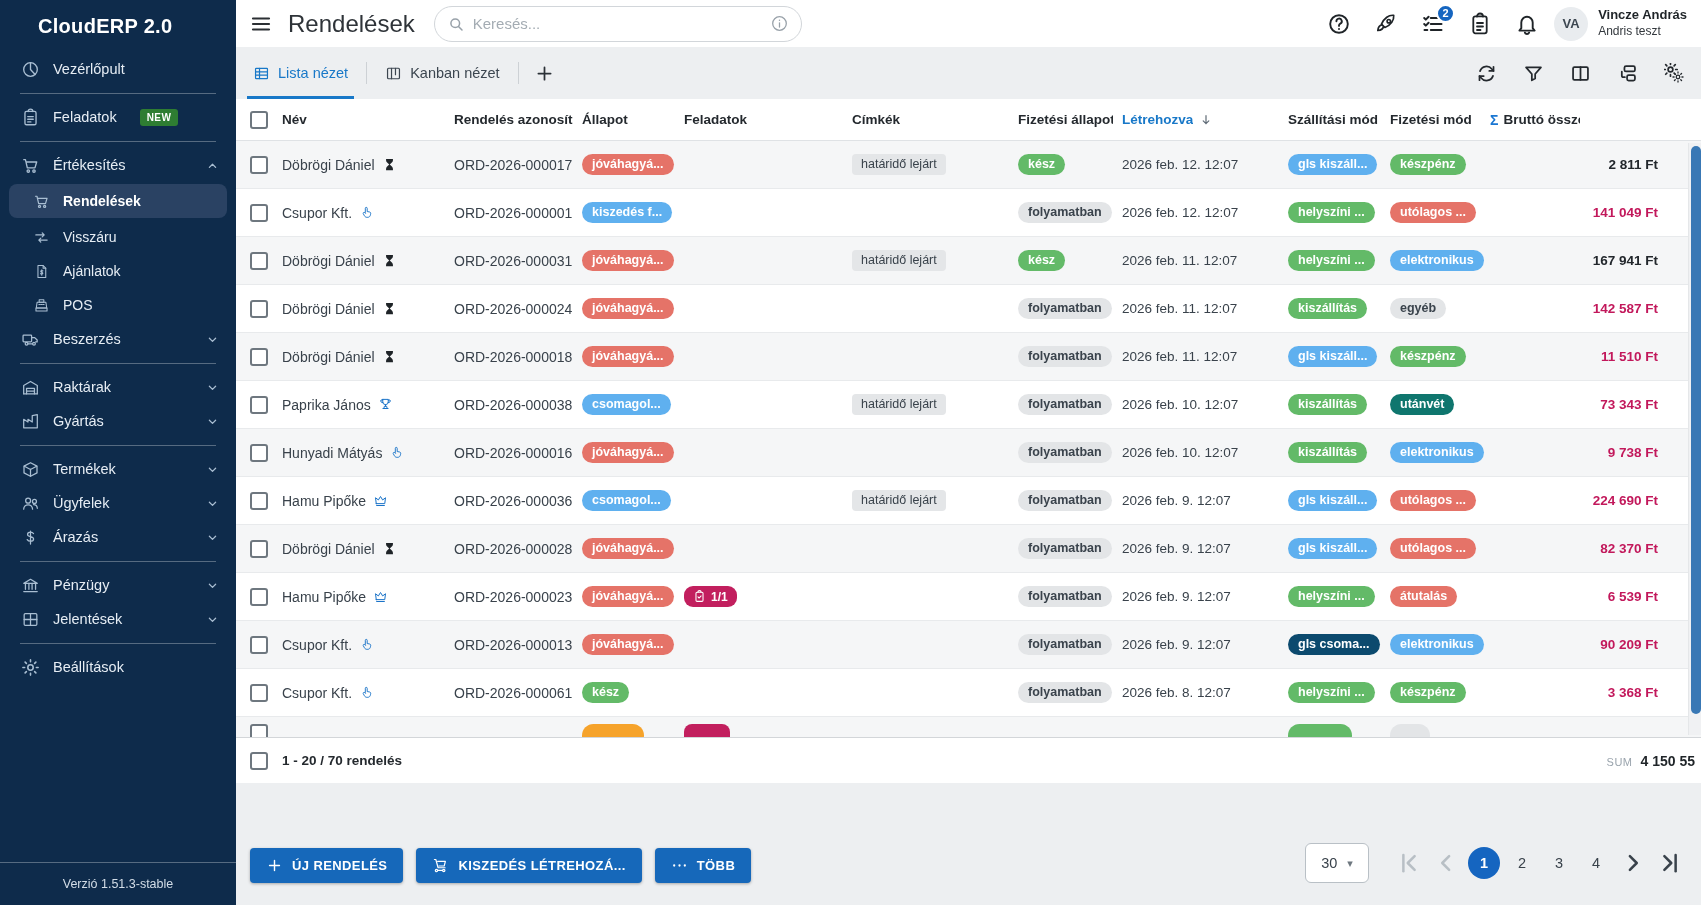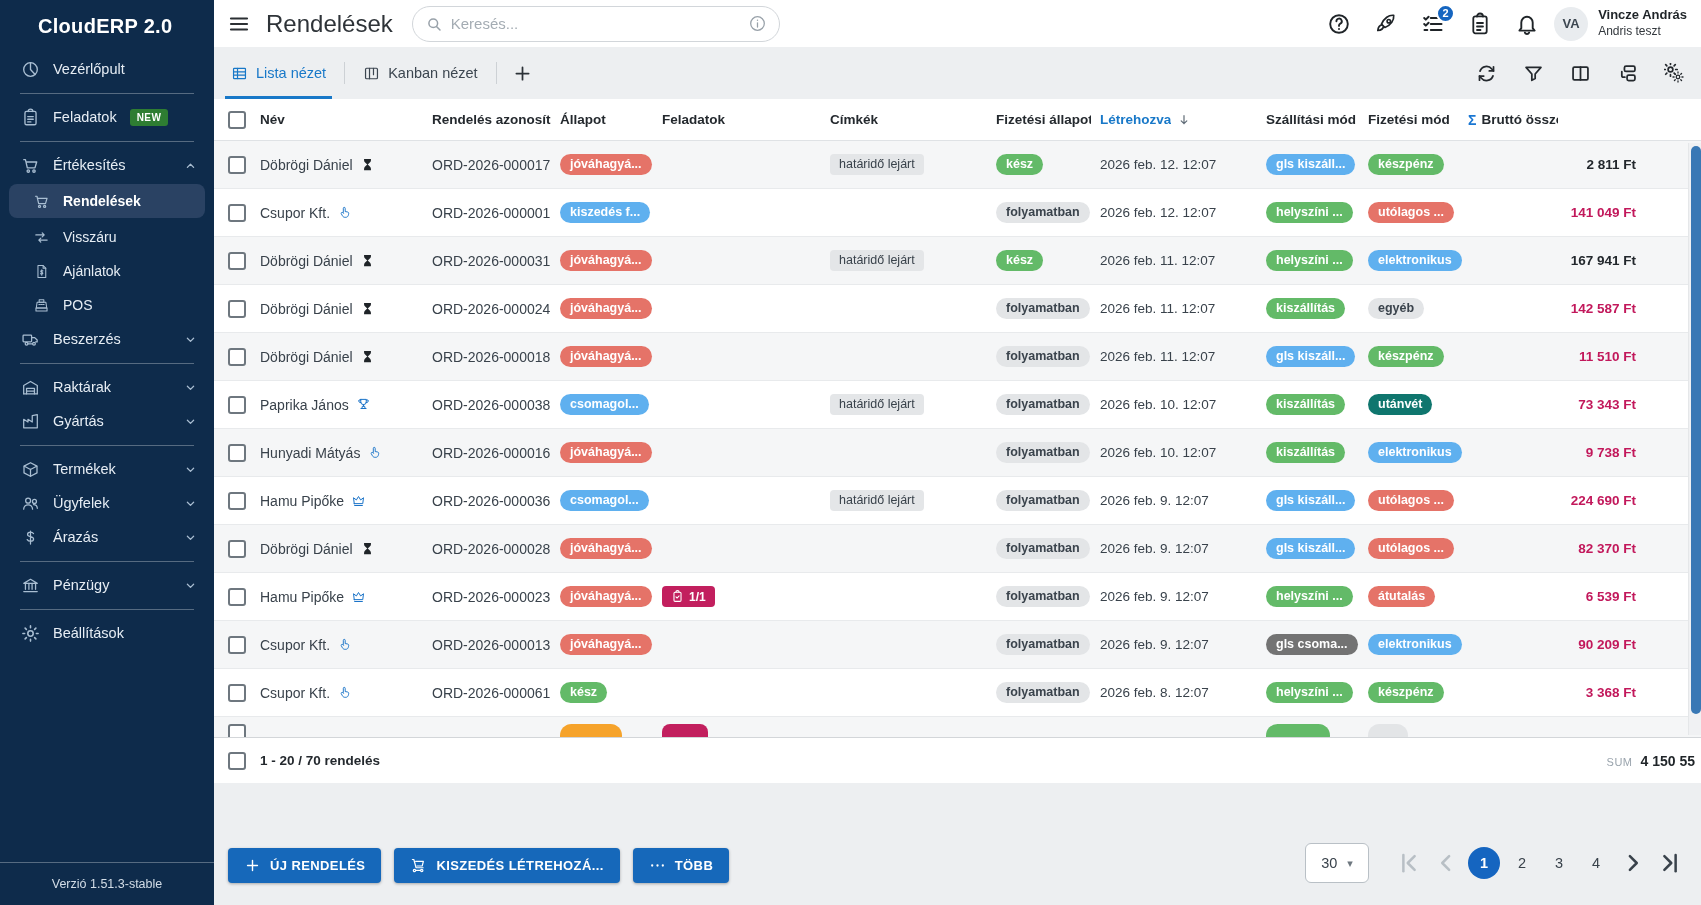--- a/index.html
+++ b/index.html
@@ -2,31 +2,31 @@
 <html><head>
 <meta charset="utf-8">
 <style>
   *{box-sizing:border-box;margin:0;padding:0}
   html,body{width:1701px;height:905px;overflow:hidden;font-family:"Liberation Sans","DejaVu Sans",sans-serif;background:#edeff1}
   .app{display:flex;width:100%;height:100%}
   .icon{display:inline-flex;align-items:center;justify-content:center}
   .icon svg{width:100%;height:100%}
 
   
-  .sidebar{width:214px;background:#0e2b4b;color:#e9eff5;display:flex;flex-direction:column;flex-shrink:0}
+  .sidebar{width:236px;background:#0e2b4b;color:#e9eff5;display:flex;flex-direction:column;flex-shrink:0}
   .logo{font-size:20px;font-weight:700;color:#fff;padding:15px 16px 10px 38px;letter-spacing:.3px;white-space:nowrap}
   .nav{flex:1;overflow:hidden;padding-top:4px}
   .nav-item{display:flex;align-items:center;gap:13px;height:34px;padding:0 16px 0 21px;font-size:14.5px;color:#e6edf4;cursor:pointer;white-space:nowrap}
   .nav-item .icon{width:19px;height:19px;color:#a9bed2;flex-shrink:0}
   .nav-item.sub{padding-left:33px;font-size:14px}
   .nav-item.sub .icon{width:17px;height:17px}
   .nav-item.active{background:#2a4263;border-radius:8px;margin:2px 9px;font-weight:700;color:#fff}
   .nav-item.active.sub{padding-left:24px}
   .chev{margin-left:auto;width:15px !important;height:15px !important;color:#ccd8e3}
-  .nbadge{background:#2e7d32;color:#fff;font-size:10px;font-weight:700;padding:3px 7px;border-radius:3px;letter-spacing:.4px}
+  .nbadge{background:#2e7d32;color:#fff;font-size:10px;font-weight:700;padding:3px 7px;border-radius:3px;margin-left:10px;letter-spacing:.4px}
   .sdiv{height:1px;background:rgba(255,255,255,.3);margin:7px 20px 6px}
   .version{border-top:1px solid rgba(255,255,255,.3);padding:14px 10px;text-align:center;font-size:12.5px;color:#d3dde7}
 
   
   .main{flex:1;display:flex;flex-direction:column;min-width:0}
 
   
   .topbar{height:47px;background:#fff;display:flex;align-items:center;padding:0 14px 0 13px;gap:15px;flex-shrink:0}
   .hamburger{width:24px;height:24px;color:#2b2f33;cursor:pointer}
   .title{font-size:24px;font-weight:500;color:#2e3338;white-space:nowrap;margin-right:4px}
@@ -83,21 +83,21 @@
   .thead .c-total .hlabel{max-width:77px}
   .thead .c-order .hlabel{max-width:119px}
   .thead .c-pay .hlabel{max-width:95px}
   .cbx{width:18px;height:18px;border:2px solid #6e777f;border-radius:3px;background:#fff;cursor:pointer;flex-shrink:0}
   .rname{font-size:14px;color:#39424b}
   .nicon{width:15px;height:15px;flex-shrink:0}
   .oid{font-size:14px;color:#39424b}
   .odate{font-size:13.5px;color:#39424b}
   .badge{font-size:12.5px;font-weight:700;padding:4.5px 10px;border-radius:12px;line-height:1;display:inline-block;max-width:95%;overflow:hidden;text-overflow:clip;white-space:nowrap}
   .chip{background:#e4e6e8;color:#39424b;font-size:12.5px;padding:4.5px 9px;border-radius:4px;line-height:1}
-  .tbadge{display:inline-flex;align-items:center;gap:5px;color:#fff;font-size:12px;font-weight:700;padding:4px 9px;border-radius:4px;line-height:1}
+  .tbadge{display:inline-flex;align-items:center;gap:5px;color:#fff;font-size:12px;font-weight:700;padding:4px 9px;border-radius:9px;line-height:1}
   .tbadge .icon{width:13px;height:13px;color:#fff}
   .amount{font-size:13.5px;font-weight:700}
   .trow.partial{align-items:flex-start;padding-top:7px;border-bottom:none}
   .pb{height:23px;border-radius:12px;display:inline-block}
 
   .tfoot{height:46px;border-top:1px solid #d3d6d9;display:flex;align-items:center;background:#fff;flex-shrink:0}
   .range{font-size:13.5px;font-weight:700;color:#24292e}
   .sumwrap{margin-left:auto;display:flex;align-items:baseline;padding-right:6px;overflow:hidden}
   .sumlabel{font-size:11px;color:#9aa4ad;margin-right:8px;letter-spacing:.5px}
   .sumvalue{font-size:14px;font-weight:700;color:#1f2428;white-space:nowrap}
@@ -300,20 +300,34 @@
               <path d="M5.6 9.3v7.5M10 9.3v7.5M14 9.3v7.5M18.4 9.3v7.5M3.5 19.6h17"></path>
             </svg>
           </span>
           <span class="nlabel">Pénzügy</span>
           <span class="icon chev">
             <svg viewBox="0 0 24 24" fill="none" stroke="currentColor" stroke-width="2" stroke-linecap="round" stroke-linejoin="round">
               <path d="M7 10l5 5 5-5"></path>
             </svg>
           </span>
         </div>
+        <div class="nav-item">
+          <span class="icon ">
+            <svg viewBox="0 0 24 24" fill="none" stroke="currentColor" stroke-width="1.6" stroke-linecap="round" stroke-linejoin="round">
+              <rect x="4" y="4.6" width="16" height="14.8" rx="1.5"></rect>
+              <path d="M4 12h16M12 4.6v14.8"></path>
+            </svg>
+          </span>
+          <span class="nlabel">Jelentések</span>
+          <span class="icon chev">
+            <svg viewBox="0 0 24 24" fill="none" stroke="currentColor" stroke-width="2" stroke-linecap="round" stroke-linejoin="round">
+              <path d="M7 10l5 5 5-5"></path>
+            </svg>
+          </span>
+        </div>
         <div class="sdiv"></div>
         <div class="nav-item">
           <span class="icon ">
             <svg viewBox="0 0 24 24" fill="none" stroke="currentColor" stroke-width="2" stroke-linecap="round" stroke-linejoin="round">
               <circle cx="12" cy="12" r="3.4"></circle>
               <path d="M12 4.6V2.4M12 21.6v-2.2M4.6 12H2.4M21.6 12h-2.2M6.8 6.8L5.2 5.2M17.2 17.2l1.6 1.6M17.2 6.8l1.6-1.6M6.8 17.2l-1.6 1.6"></path>
             </svg>
           </span>
           <span class="nlabel">Beállítások</span>
         </div>
@@ -908,21 +922,21 @@
             </div>
             <div class="cell c-tasks"></div>
             <div class="cell c-tags"></div>
             <div class="cell c-pay">
               <span class="badge" style="background:#e3e5e7;color:#3a434c">folyamatban</span>
             </div>
             <div class="cell c-created">
               <span class="odate">2026 feb. 9. 12:07</span>
             </div>
             <div class="cell c-ship">
-              <span class="badge" style="background:#737373;color:#fff">gls csoma...</span>
+              <span class="badge" style="background:#0c4a6e;color:#fff">gls csoma...</span>
             </div>
             <div class="cell c-paym">
               <span class="badge" style="background:#5fb0ef;color:#fff">elektronikus</span>
             </div>
             <div class="cell c-total">
               <span class="amount" style="color:#c2185b">90 209 Ft</span>
             </div>
           </div>
           <div class="trow">
             <div class="cell c-check">

